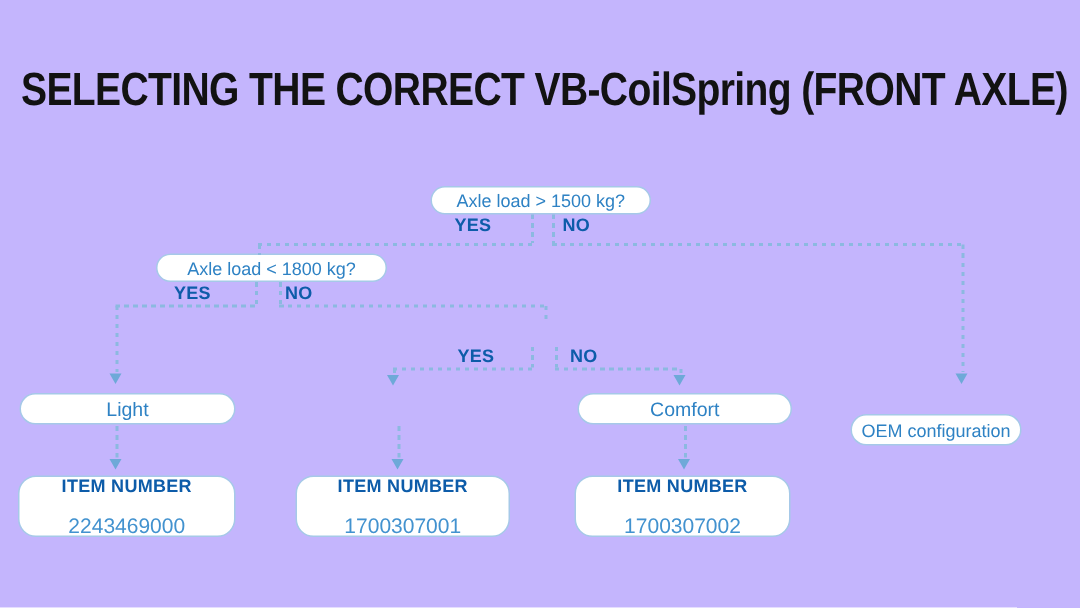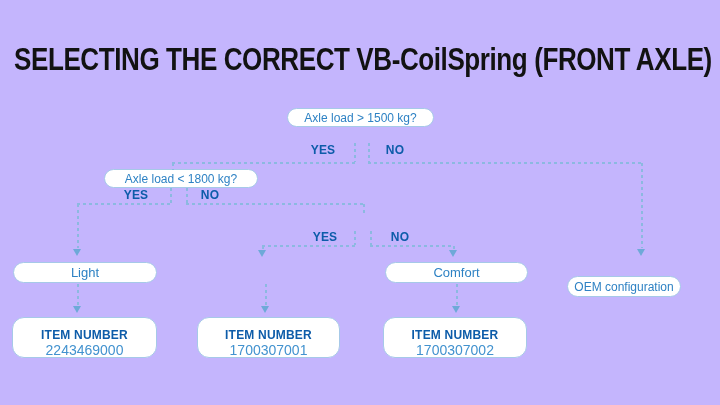--- a/index.html
+++ b/index.html
@@ -24,28 +24,28 @@
   }
   .pill{
     position:absolute;box-sizing:border-box;
     border:1.5px solid var(--node-border);
     border-radius:12px;background:#fff;
     display:flex;align-items:center;justify-content:center;
     color:var(--node-text);font-size:12px;line-height:1;white-space:nowrap;
   }
   .qpill{border-radius:10px;}
   .branch-label{
-    position:absolute;width:40px;height:13px;text-align:center;
+    position:absolute;width:40px;height:13px;text-align:left;
     font-size:12px;font-weight:700;color:var(--bold-label-text);line-height:13px;
     letter-spacing:0.2px;
   }
   .itembox{
     position:absolute;box-sizing:border-box;
     border:1.5px solid var(--node-border);border-radius:12px;background:#fff;
-    display:flex;flex-direction:column;align-items:center;justify-content:flex-end;
+    display:flex;flex-direction:column;align-items:center;justify-content:space-between;
     gap:2px;
   }
   .item-label{font-size:12px;font-weight:700;color:var(--bold-label-text);line-height:1;letter-spacing:0.2px;}
   .item-number{font-size:14px;color:var(--item-number-text);line-height:1;}
   .hline{
     position:absolute;height:2px;
     background:repeating-linear-gradient(90deg,var(--line) 0 3px,transparent 3px 6px);
   }
   .vline{
     position:absolute;width:2px;
@@ -57,21 +57,21 @@
     border-top:7px solid var(--arrow);
   }
 </style>
 </head>
 <body>
 
 <div class="canvas">
 
   <h1 class="title">SELECTING THE CORRECT VB-CoilSpring (FRONT AXLE)</h1>
 
-  <div class="pill qpill" style="left:287px;top:108px;width:147px;height:19px;">Axle load &gt; 1500 kg?</div>
+  <div class="pill qpill" style="left:287px;top:124px;width:147px;height:19px;">Axle load &gt; 1500 kg?</div>
   <div class="branch-label" style="left:303px;top:144px;">YES</div>
   <div class="branch-label" style="left:375px;top:144px;">NO</div>
 
   <div class="pill qpill" style="left:104px;top:169px;width:154px;height:19px;">Axle load &lt; 1800 kg?</div>
   <div class="branch-label" style="left:116px;top:189px;">YES</div>
   <div class="branch-label" style="left:190px;top:189px;">NO</div>
 
   <div class="branch-label" style="left:305px;top:231px;">YES</div>
   <div class="branch-label" style="left:380px;top:231px;">NO</div>
 

